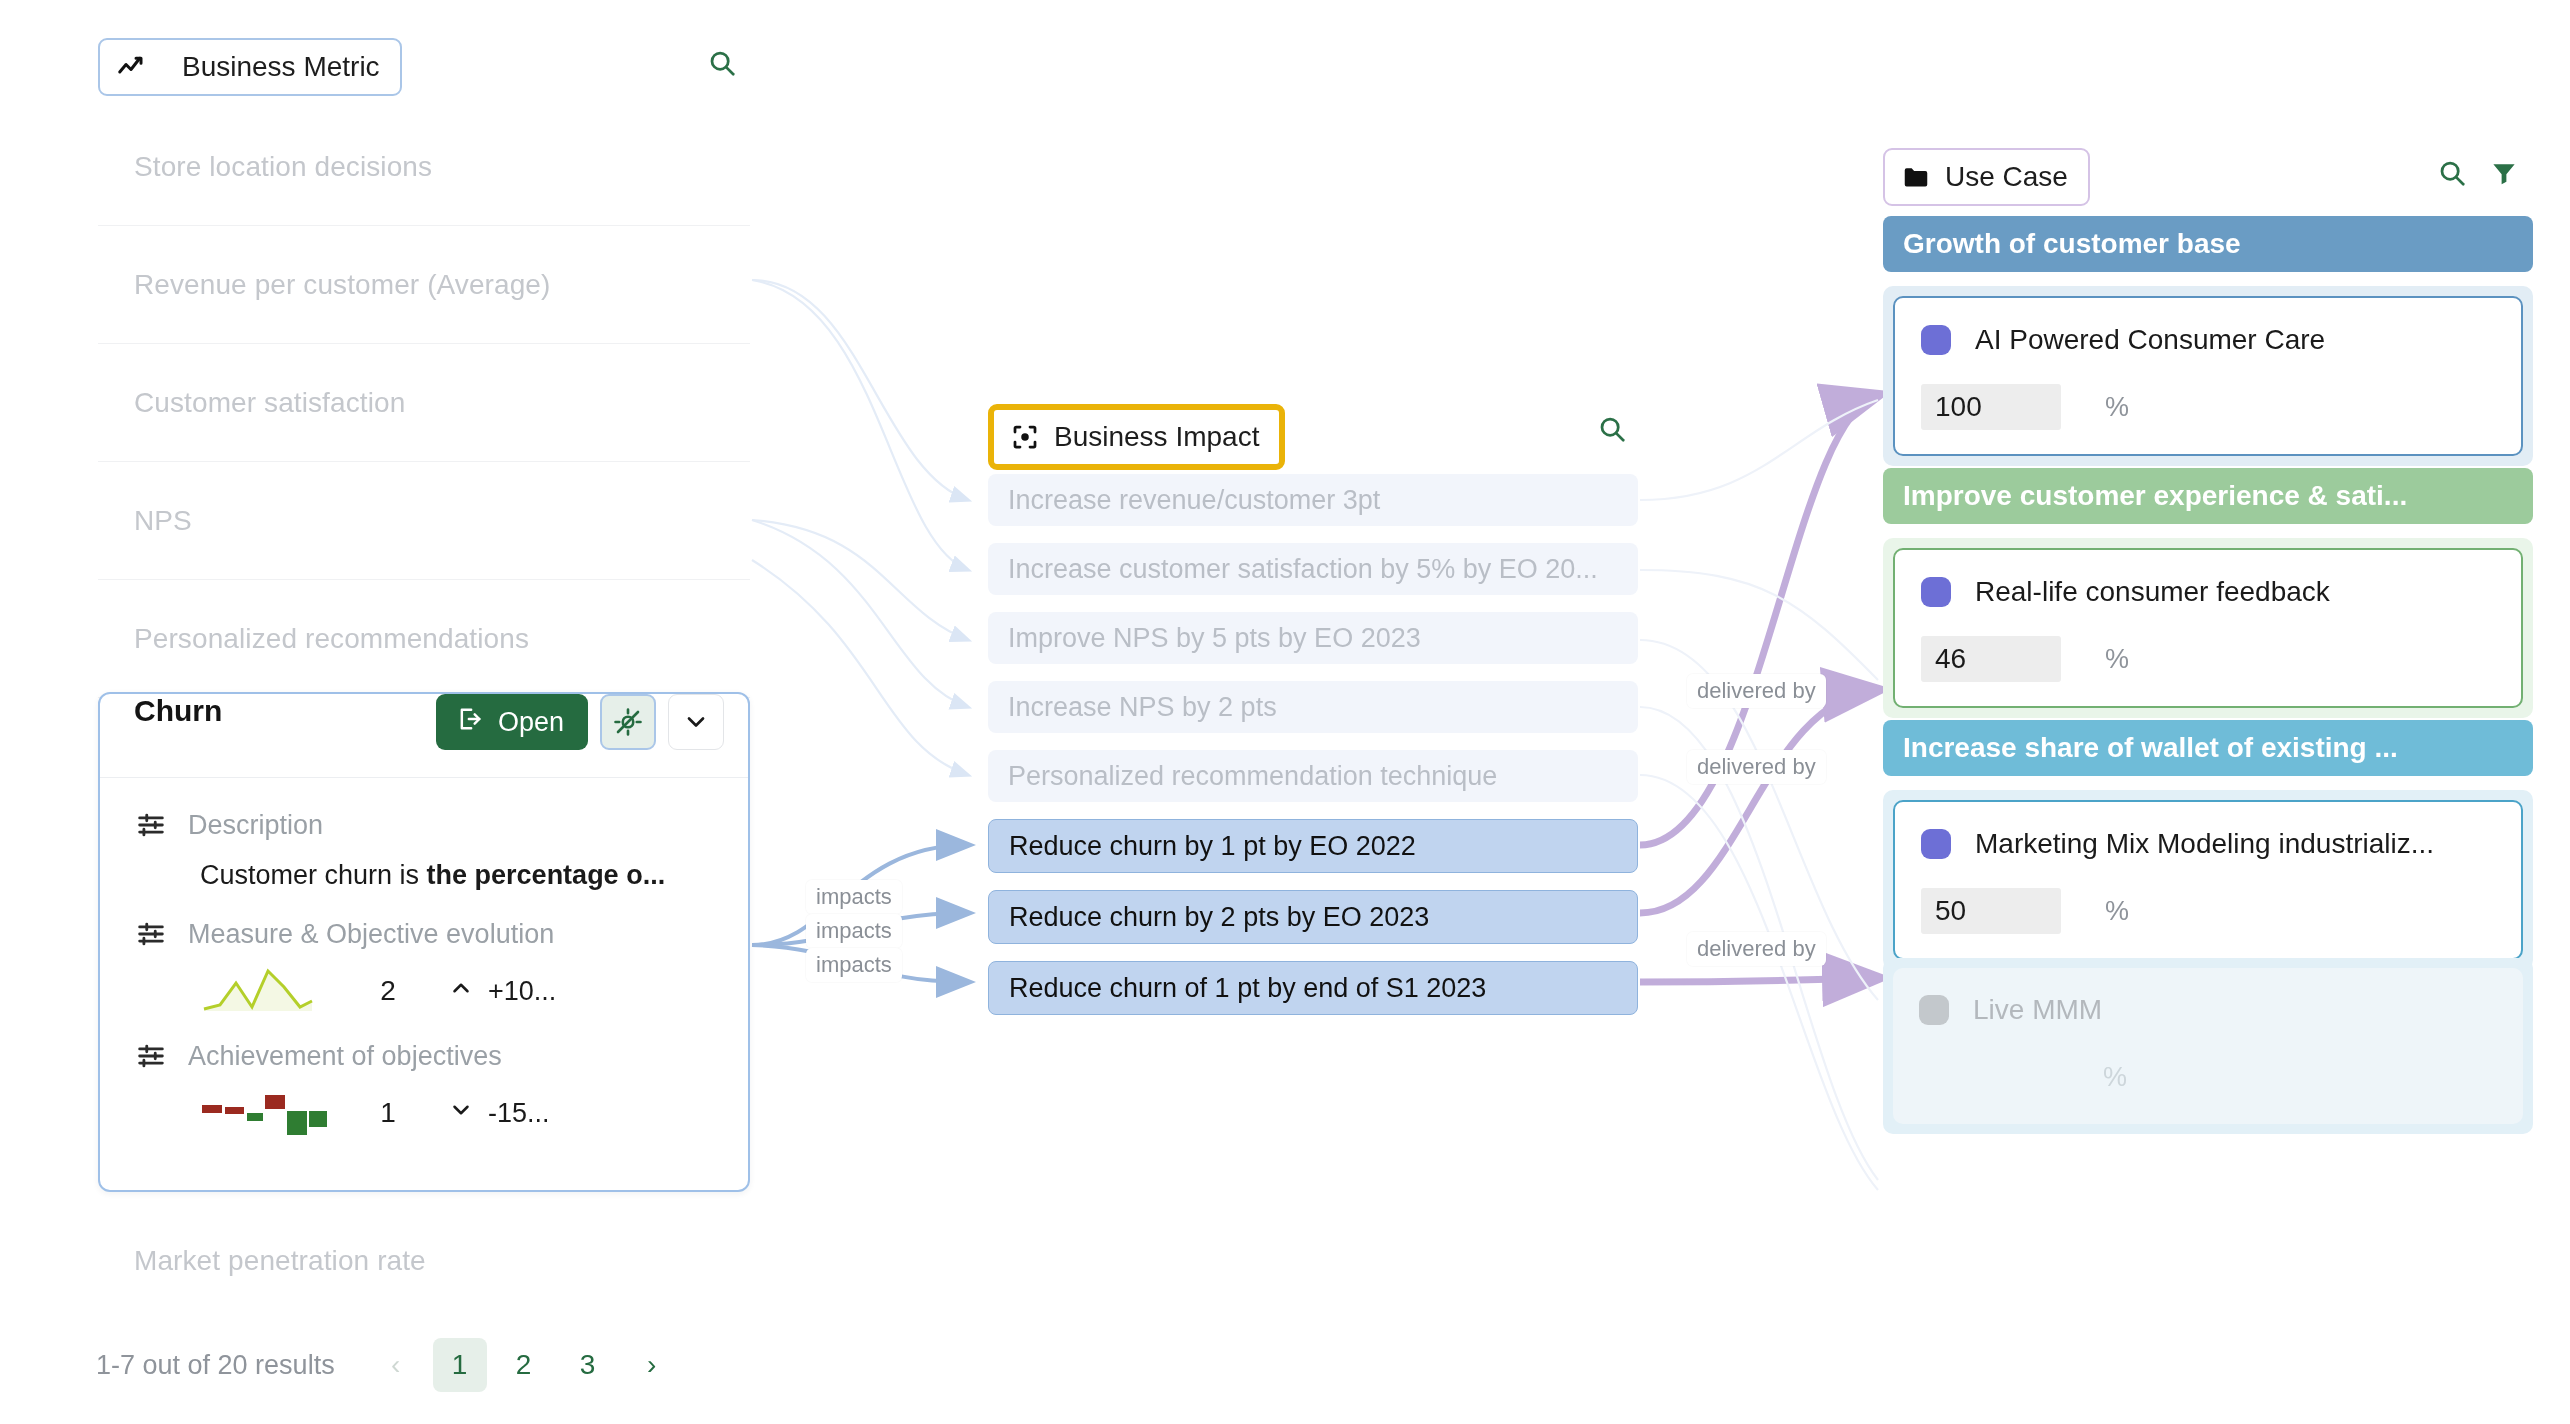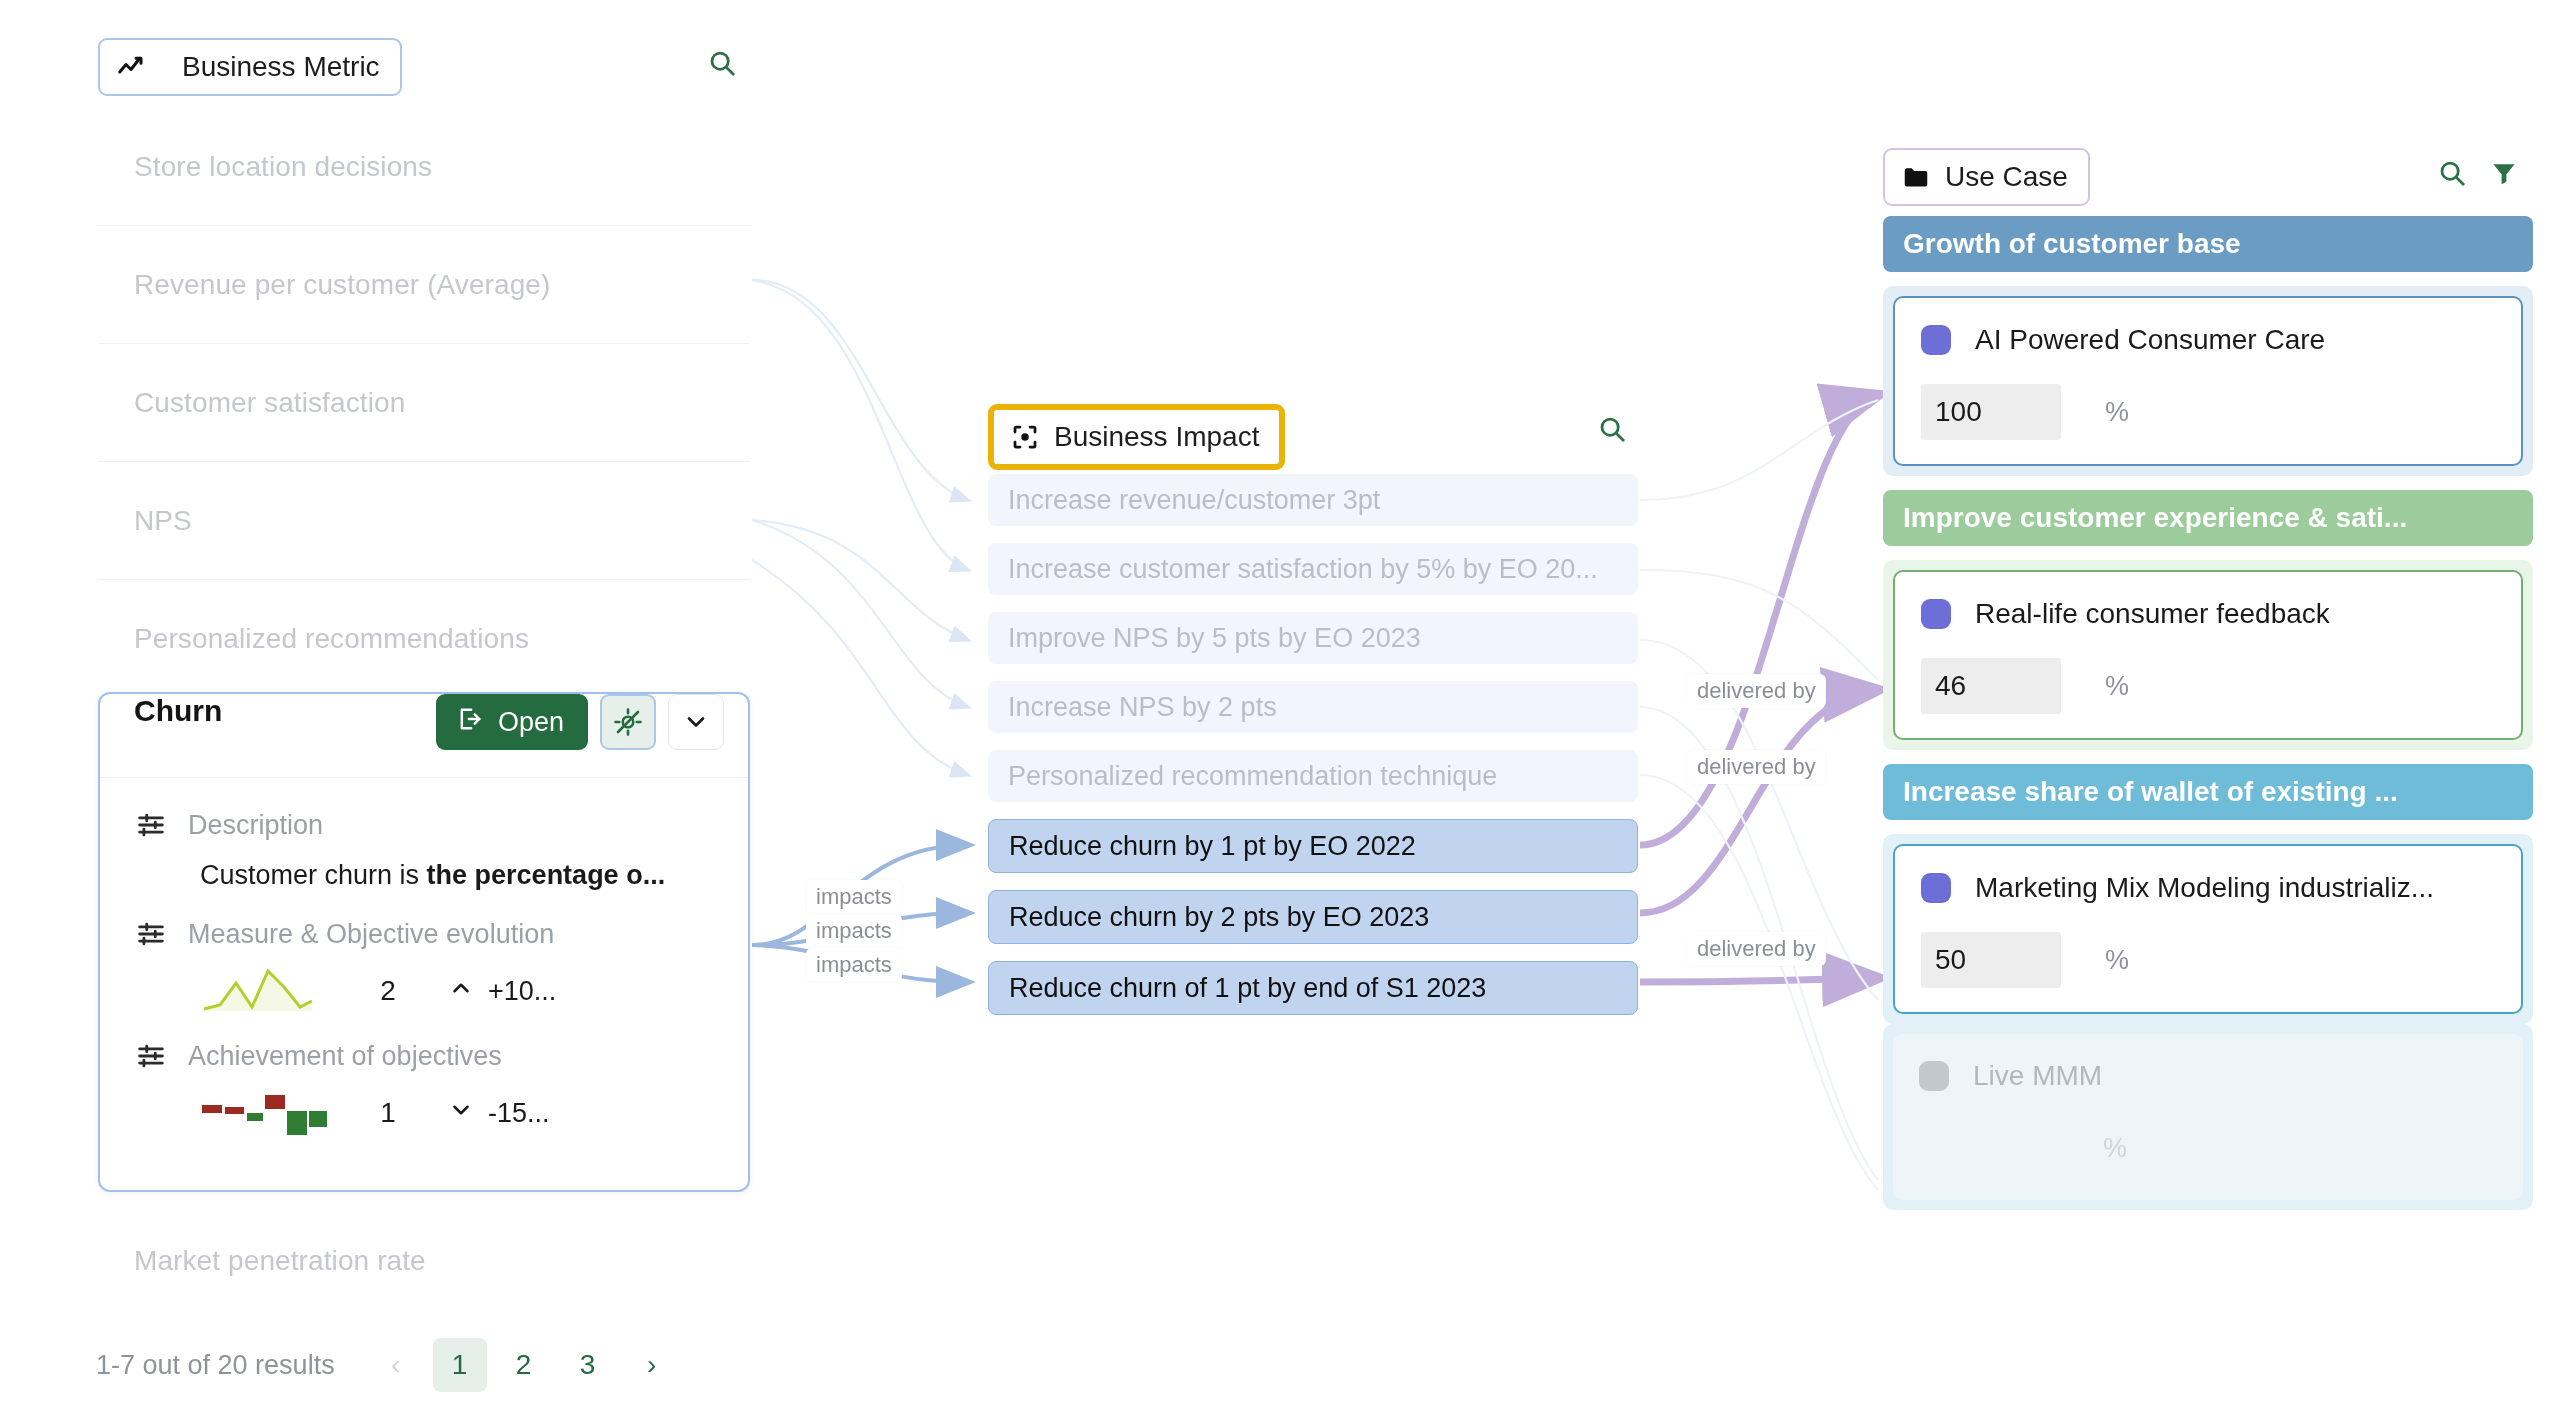--- a/index.html
+++ b/index.html
@@ -128,33 +128,33 @@
   #uc-list { position: absolute; left: 1883px; top: 216px; width: 650px; z-index: 20; }
   .uc-group-header {
     height: 56px; border-radius: 8px;
     display: flex; align-items: center; padding-left: 20px;
     font-size: 28px; font-weight: 700; color: #ffffff;
     white-space: nowrap; overflow: hidden;
     margin-bottom: 14px;
   }
   .uc-group-body {
     border-radius: 10px; padding: 10px;
-    margin-bottom: 14px;
+    margin-bottom: 2px;
   }
   .uc-card {
     background: #ffffff; border-radius: 10px;
     padding: 26px 26px 24px 26px;
   }
   .uc-card-row { display: flex; align-items: center; gap: 24px; }
   .uc-dot { width: 30px; height: 30px; border-radius: 9px; background: #6d6fd6; flex: none; }
   .uc-name { font-size: 28px; color: #1a1a1a; white-space: nowrap; overflow: hidden; }
   .uc-val-row { display: flex; align-items: center; margin-top: 28px; }
   .uc-val {
     background: #ededed; border-radius: 3px;
-    min-width: 140px; height: 56px;
+    min-width: 140px; height: 46px;
     display: flex; align-items: center; padding: 0 14px;
     font-size: 28px; color: #1a1a1a;
   }
   .uc-pct { font-size: 27px; color: #8f949b; margin-left: 44px; }
 
   
   .uc-group-body.muted .uc-card { background: #eef5f9; }
   .uc-group-body.muted .uc-dot { background: #c3c8cc; }
   .uc-group-body.muted .uc-name { color: #b3b8bd; }
   .uc-group-body.muted .uc-val { background: transparent; min-width: 140px; }

